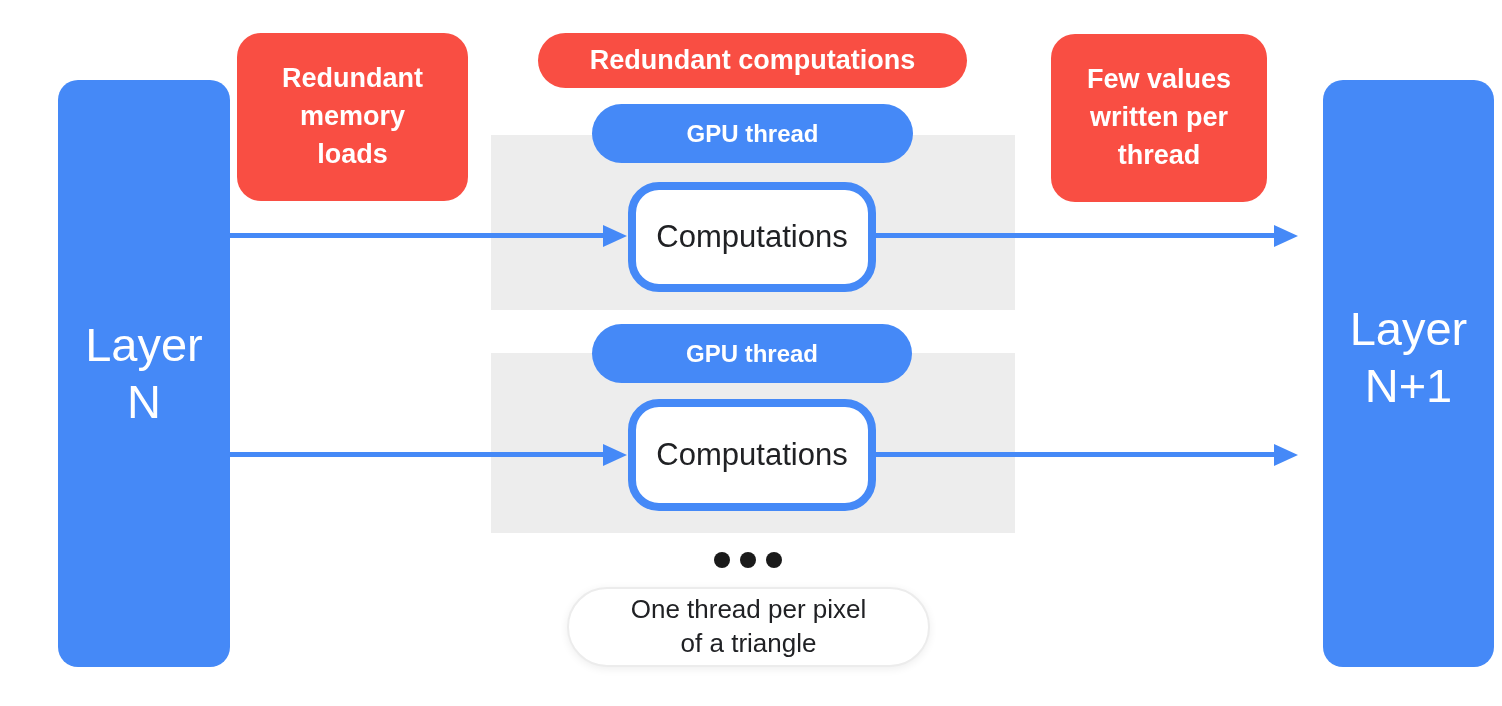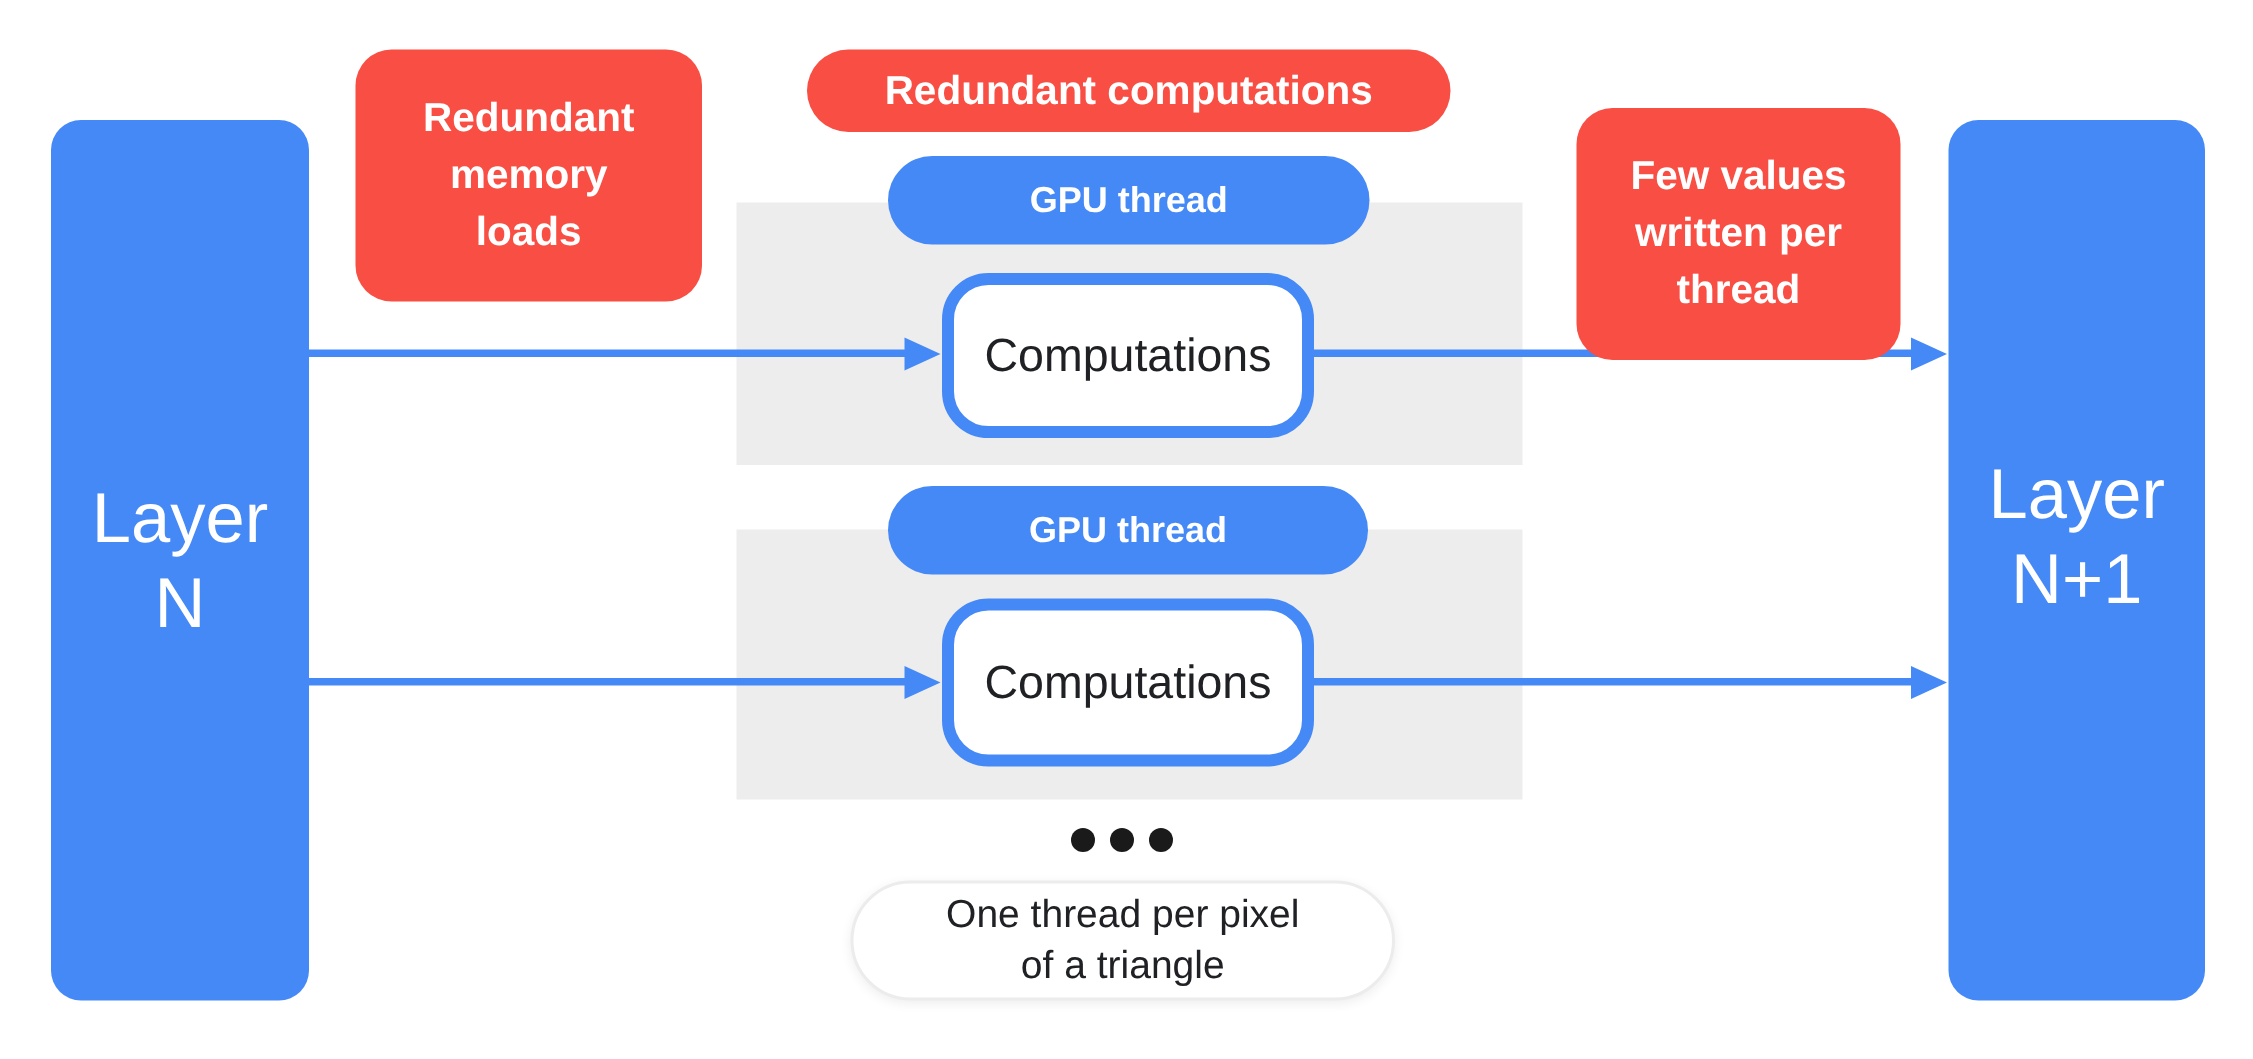--- a/index.html
+++ b/index.html
@@ -18,20 +18,21 @@
   .abs { position: absolute; }
 
   
   .layer-block {
     background: #4589F7;
     border-radius: 20px;
     display: flex;
     align-items: center;
     justify-content: center;
     z-index: 2;
+    margin-left: 24px;
   }
   .layer-label {
     color: #ffffff;
     font-size: 47px;
     line-height: 1.2;
     text-align: center;
     white-space: pre-line;
   }
   #layer-n  { left: 34px;  top: 80px; width: 172px; height: 587px; }
   #layer-n1 { left: 1299px; top: 80px; width: 171px; height: 587px; }
@@ -52,21 +53,21 @@
   #callout-memory {
     left: 237px; top: 33px; width: 231px; height: 168px;
     border-radius: 24px; font-size: 27px; line-height: 1.4;
   }
   #callout-compute {
     left: 538px; top: 33px; width: 429px; height: 55px;
     border-radius: 28px; font-size: 27px;
   }
   #callout-writes {
     left: 1051px; top: 34px; width: 216px; height: 168px;
-    border-radius: 24px; font-size: 27px; line-height: 1.4; margin-top: 38px;
+    border-radius: 24px; font-size: 27px; line-height: 1.4;
   }
 
   
   .thread-panel {
     background: #EDEDED;
     z-index: 0;
   }
   #panel-1 { left: 491px; top: 135px; width: 524px; height: 175px; }
   #panel-2 { left: 491px; top: 353px; width: 524px; height: 180px; }
 

